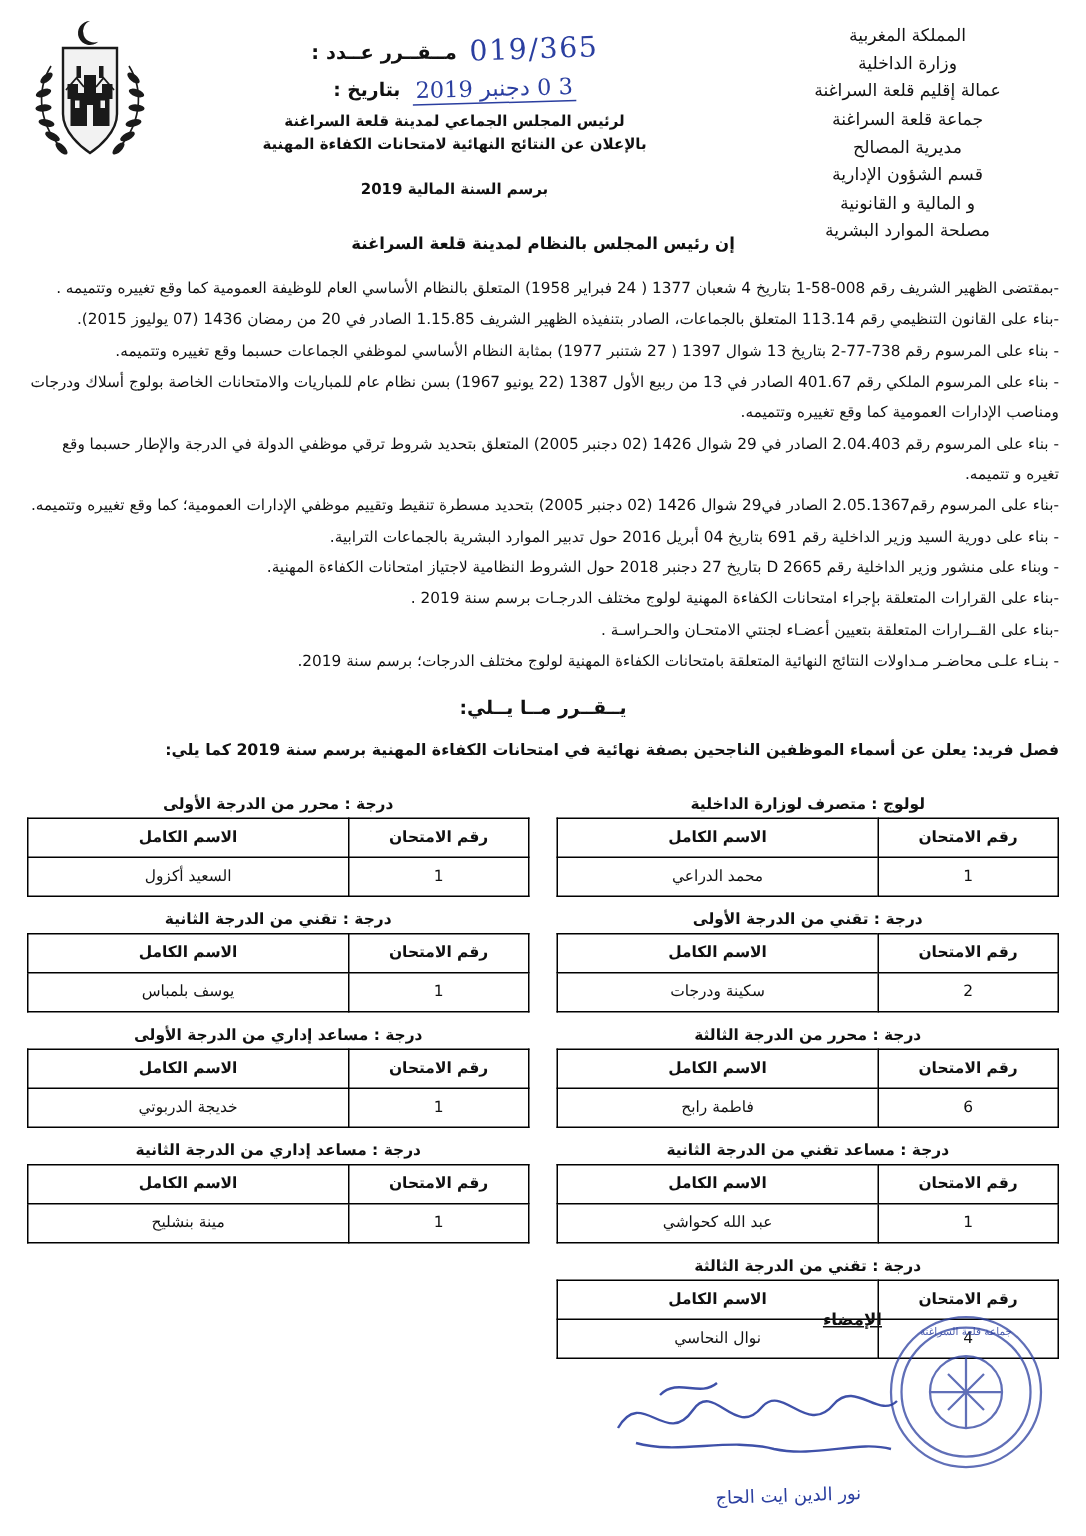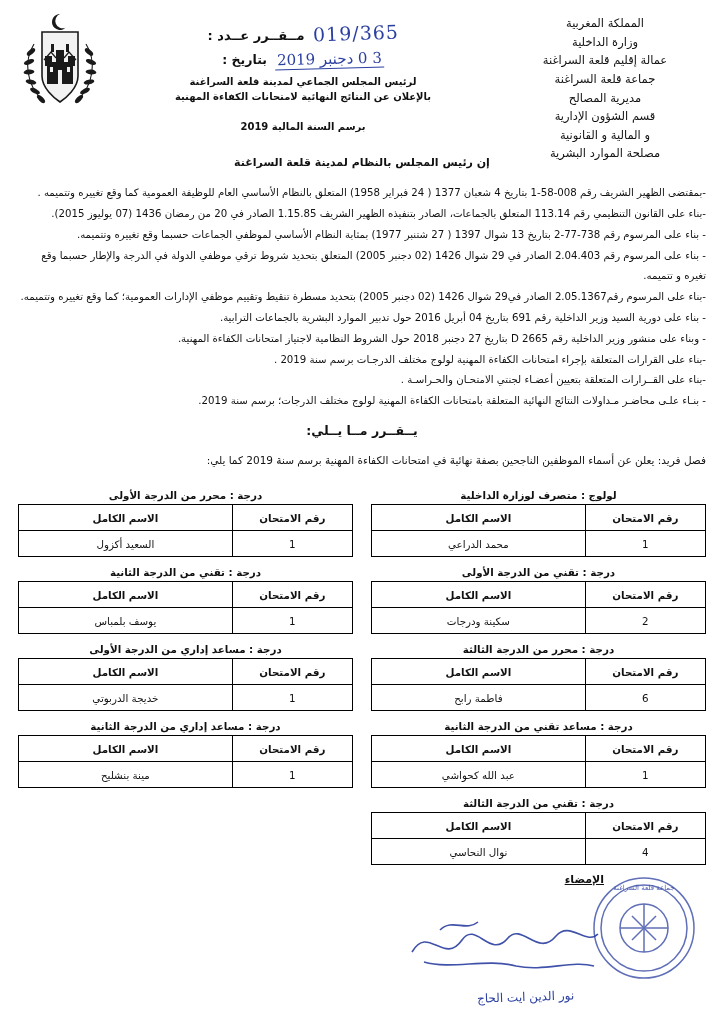--- a/index.html
+++ b/index.html
@@ -119,20 +119,21 @@
     text-align: center;
     font-weight: bold;
     font-size: 12.5px;
     letter-spacing: 3px;
     margin: 8px 0 6px 0;
   }
   .article {
     font-size: 10.5px;
     margin-bottom: 8px;
     text-align: right;
+    font-weight: bold;
   }
 
   
   .cols {
     display: flex;
     flex-direction: row;
     gap: 18px;
     padding: 2px 18px 0 18px;
   }
   .col { width: 50%; }
@@ -164,21 +165,21 @@
   .sig-area {
     position: absolute;
     bottom: 6px;
     right: 0;
     left: 0;
     height: 150px;
     pointer-events: none;
   }
   .sig-label {
     position: absolute;
-    right: 120px;
+    right: 136px;
     bottom: 132px;
     font-size: 11px;
     font-weight: bold;
     text-decoration: underline;
   }
   .stamp {
     position: absolute;
     right: 24px;
     bottom: 34px;
     width: 112px;
@@ -280,20 +281,21 @@
     </svg>
   </div>
 </div>
 
 <div class="doc-body">
   <div class="intro">إن رئيس المجلس بالنظام لمدينة قلعة السراغنة</div>
 
   <div class="para">-بمقتضى الظهير الشريف رقم 008-58-1 بتاريخ 4 شعبان 1377 ( 24 فبراير 1958) المتعلق بالنظام الأساسي العام للوظيفة العمومية كما وقع تغييره وتتميمه .</div>
   <div class="para">-بناء على القانون التنظيمي رقم 113.14 المتعلق بالجماعات، الصادر بتنفيذه الظهير الشريف 1.15.85 الصادر في 20 من رمضان 1436 (07 يوليوز 2015).</div>
   <div class="para">- بناء على المرسوم رقم 738-77-2 بتاريخ 13 شوال 1397 ( 27 شتنبر 1977) بمثابة النظام الأساسي لموظفي الجماعات حسبما وقع تغييره وتتميمه.</div>
+  <div class="para">- بناء على المرسوم الملكي رقم 401.67 الصادر في 13 من ربيع الأول 1387 (22 يونيو 1967) بسن نظام عام للمباريات والامتحانات الخاصة بولوج أسلاك ودرجات ومناصب الإدارات العمومية كما وقع تغييره وتتميمه.</div>
   <div class="para">- بناء على المرسوم رقم 2.04.403 الصادر في 29 شوال 1426 (02 دجنبر 2005) المتعلق بتحديد شروط ترقي موظفي الدولة في الدرجة والإطار حسبما وقع تغيره و تتميمه.</div>
   <div class="para">-بناء على المرسوم رقم2.05.1367 الصادر في29 شوال 1426 (02 دجنبر 2005) بتحديد مسطرة تنقيط وتقييم موظفي الإدارات العمومية؛ كما وقع تغييره وتتميمه.</div>
   <div class="para">- بناء على دورية السيد وزير الداخلية رقم 691 بتاريخ 04 أبريل 2016 حول تدبير الموارد البشرية بالجماعات الترابية.</div>
   <div class="para">- وبناء على منشور وزير الداخلية رقم 2665  D   بتاريخ 27 دجنبر 2018 حول الشروط النظامية لاجتياز امتحانات الكفاءة المهنية.</div>
   <div class="para">-بناء على القرارات المتعلقة بإجراء امتحانات الكفاءة المهنية لولوج مختلف الدرجـات برسم سنة 2019 .</div>
   <div class="para">-بناء على القــرارات المتعلقة بتعيين أعضـاء لجنتي الامتحـان والحـراسـة .</div>
   <div class="para">- بنـاء علـى محاضـر مـداولات النتائج النهائية المتعلقة بامتحانات الكفاءة المهنية لولوج مختلف الدرجات؛ برسم سنة 2019.</div>
 
   <div class="decides">يــقــرر مــا يــلي:</div>
   <div class="article">فصل فريد: يعلن عن أسماء الموظفين الناجحين بصفة نهائية في امتحانات الكفاءة المهنية برسم سنة 2019 كما يلي:</div>

